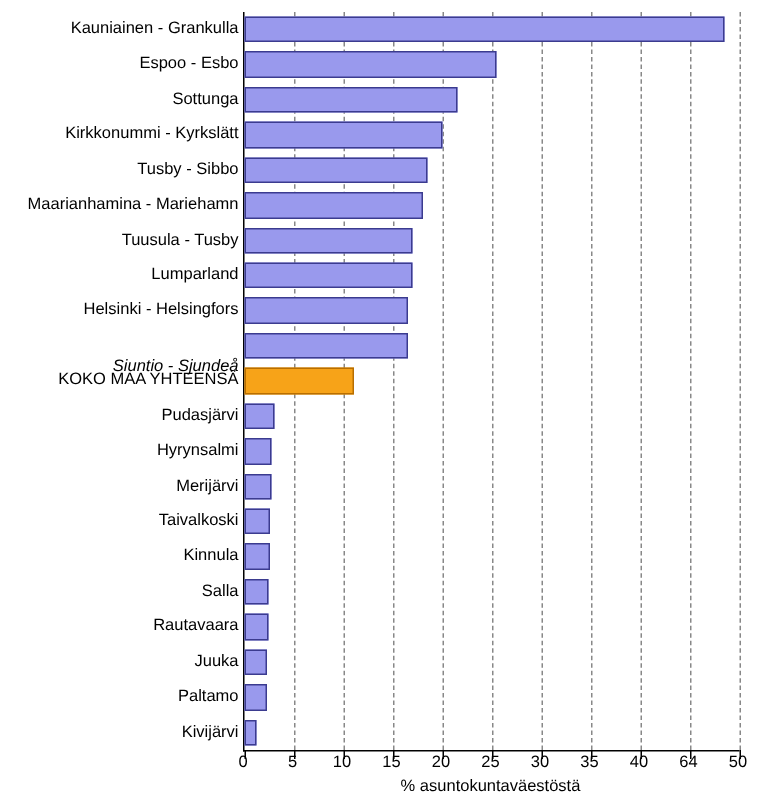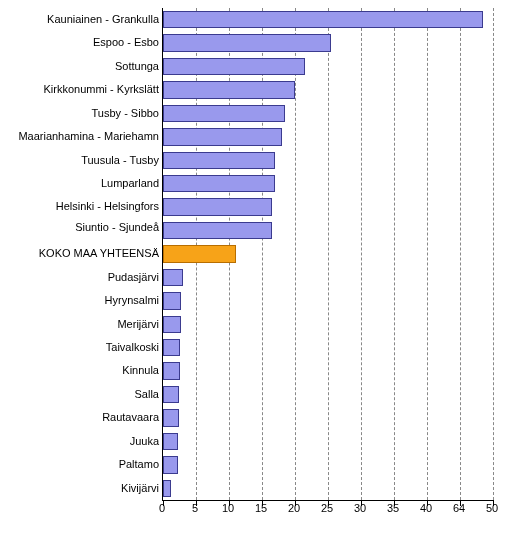--- a/index.html
+++ b/index.html
@@ -189,21 +189,21 @@
   <div class="labels">
       <div class="cat-label" style="top: 8px; height: 23.4286px;">Kauniainen - Grankulla</div>
       <div class="cat-label" style="top: 31.4286px; height: 23.4286px;">Espoo - Esbo</div>
       <div class="cat-label" style="top: 54.8571px; height: 23.4286px;">Sottunga</div>
       <div class="cat-label" style="top: 78.2857px; height: 23.4286px;">Kirkkonummi - Kyrkslätt</div>
       <div class="cat-label" style="top: 101.714px; height: 23.4286px;">Tusby - Sibbo</div>
       <div class="cat-label" style="top: 125.143px; height: 23.4286px;">Maarianhamina - Mariehamn</div>
       <div class="cat-label" style="top: 148.571px; height: 23.4286px;">Tuusula - Tusby</div>
       <div class="cat-label" style="top: 172px; height: 23.4286px;">Lumparland</div>
       <div class="cat-label" style="top: 195.429px; height: 23.4286px;">Helsinki - Helsingfors</div>
-      <div class="cat-label" style="top: 216px; height: 23.4286px;">Siuntio - Sjundeå</div>
+      <div class="cat-label" style="top: 233px; height: 23.4286px; font-style: italic;">Siuntio - Sjundeå</div>
       <div class="cat-label" style="top: 242.286px; height: 23.4286px; padding-left: 36px;">KOKO MAA YHTEENSÄ</div>
       <div class="cat-label" style="top: 265.714px; height: 23.4286px;">Pudasjärvi</div>
       <div class="cat-label" style="top: 289.143px; height: 23.4286px;">Hyrynsalmi</div>
       <div class="cat-label" style="top: 312.571px; height: 23.4286px;">Merijärvi</div>
       <div class="cat-label" style="top: 336px; height: 23.4286px;">Taivalkoski</div>
       <div class="cat-label" style="top: 359.429px; height: 23.4286px;">Kinnula</div>
       <div class="cat-label" style="top: 382.857px; height: 23.4286px;">Salla</div>
       <div class="cat-label" style="top: 406.286px; height: 23.4286px;">Rautavaara</div>
       <div class="cat-label" style="top: 429.714px; height: 23.4286px;">Juuka</div>
       <div class="cat-label" style="top: 453.143px; height: 23.4286px;">Paltamo</div>
@@ -215,13 +215,14 @@
       <div class="xtick-label" style="left: 228px;">10</div>
       <div class="xtick-label" style="left: 261px;">15</div>
       <div class="xtick-label" style="left: 294px;">20</div>
       <div class="xtick-label" style="left: 327px;">25</div>
       <div class="xtick-label" style="left: 360px;">30</div>
       <div class="xtick-label" style="left: 393px;">35</div>
       <div class="xtick-label" style="left: 426px;">40</div>
       <div class="xtick-label" style="left: 459px;">64</div>
       <div class="xtick-label" style="left: 492px;">50</div>
     </div>
+  <div class="xlabel">% asuntokuntaväestöstä</div>
 </div>
 
 </body></html>

